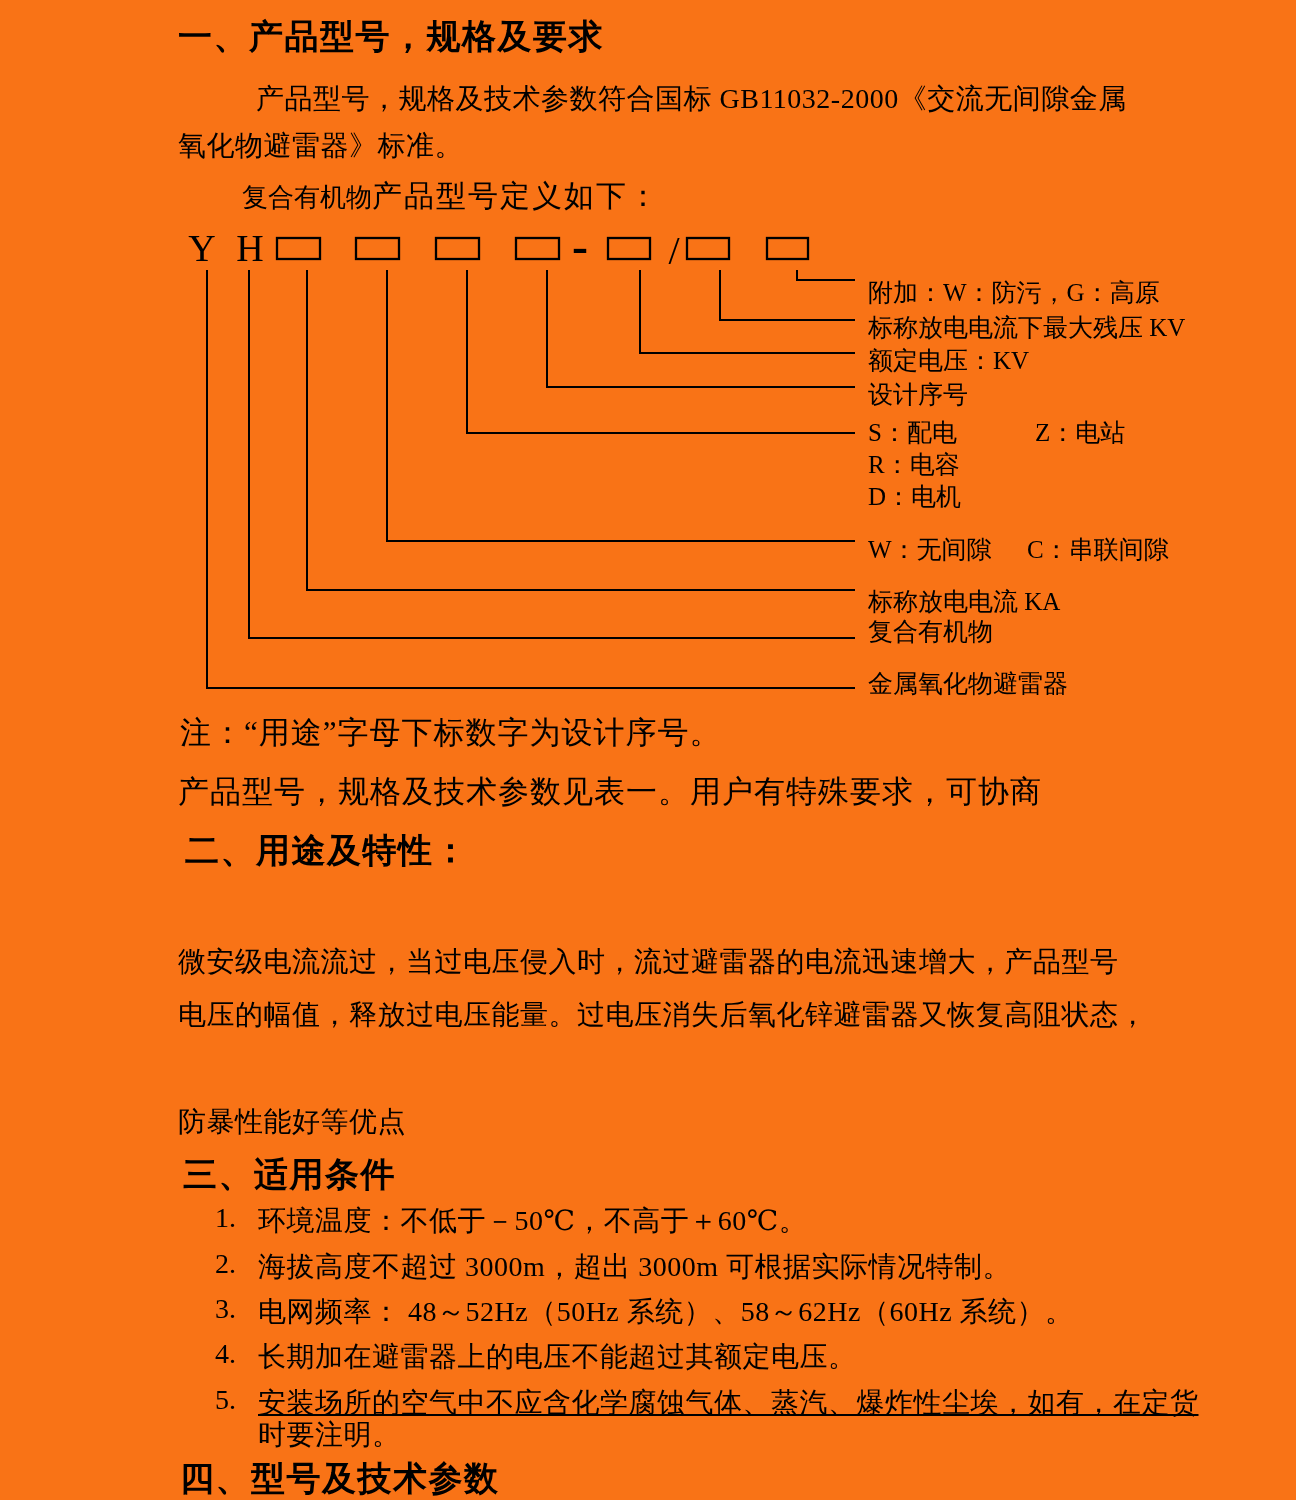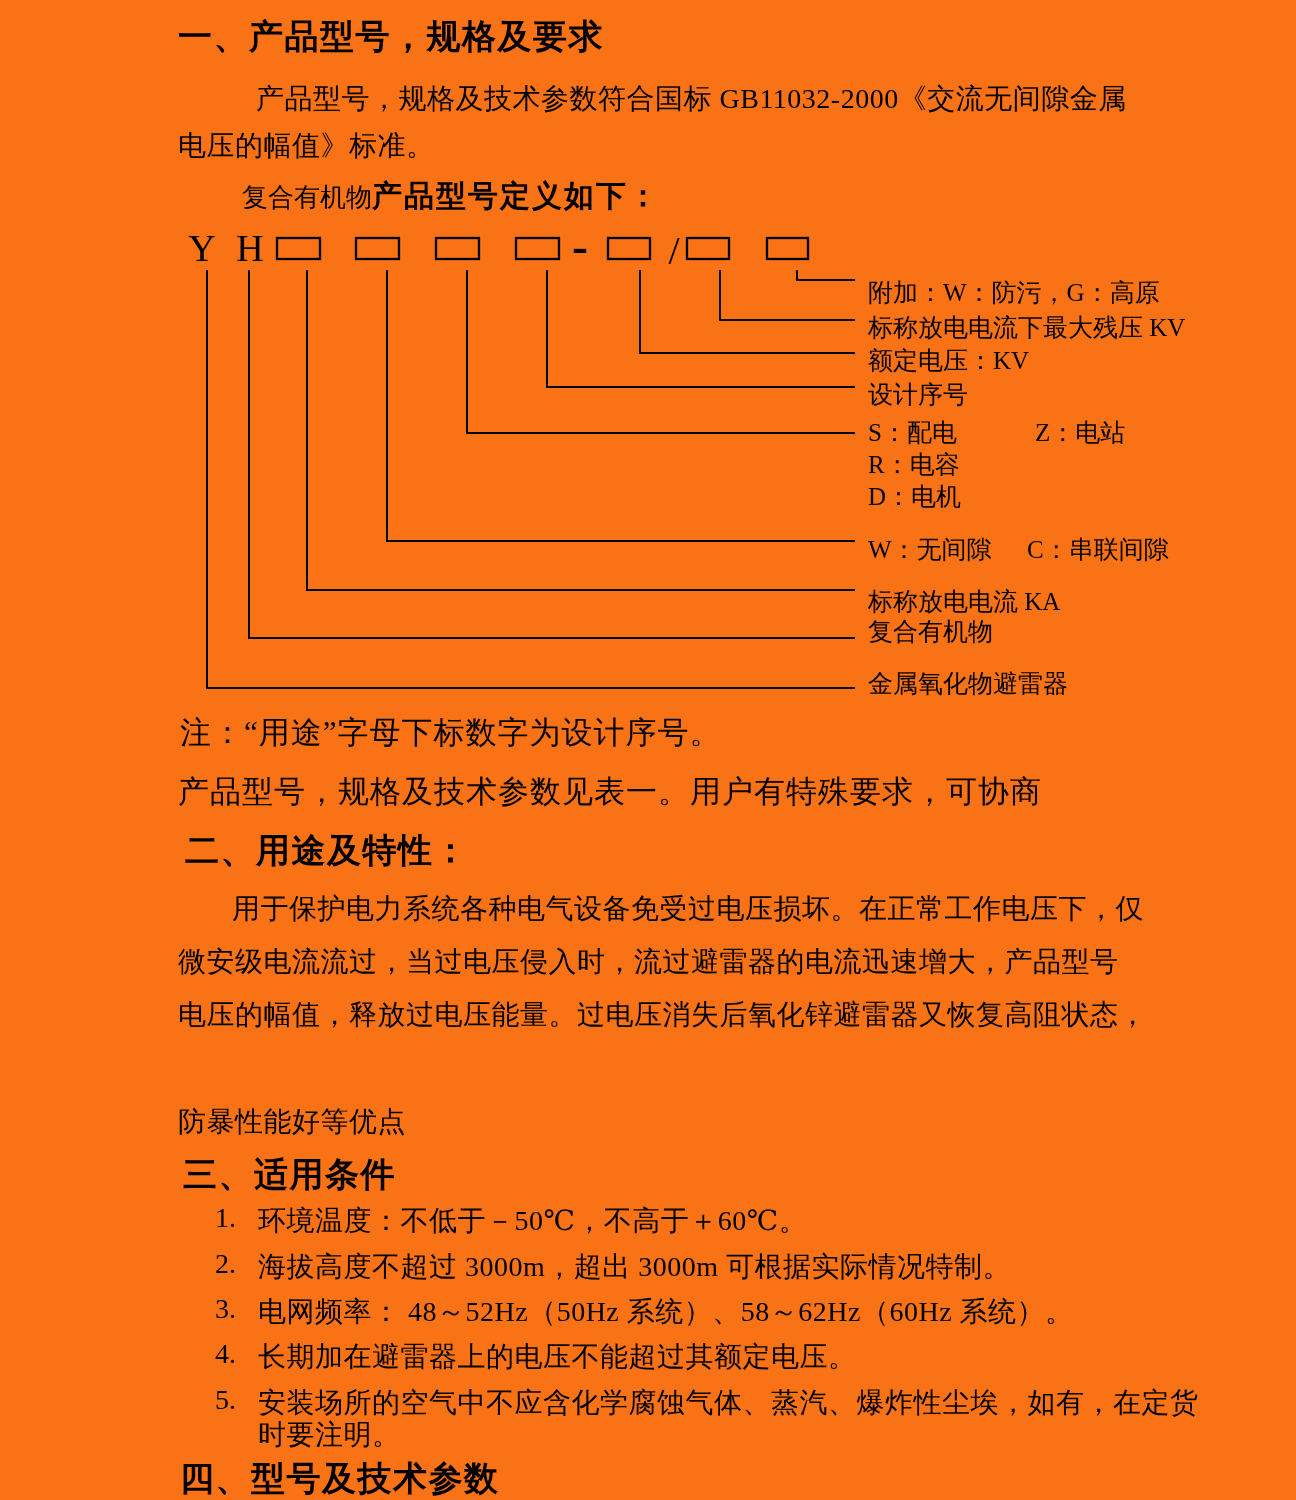--- a/index.html
+++ b/index.html
@@ -13,38 +13,38 @@
     color:#000;
   }
   .abs{position:absolute;white-space:nowrap;}
   .h-title{
     font-size:34px;font-weight:700;letter-spacing:1.5px;
     font-family:"Liberation Serif","DejaVu Serif",serif;
   }
   .body-text{font-size:28px;letter-spacing:0.5px;}
   .note-bold{font-size:31px;font-weight:400;letter-spacing:1px;}
   .def-prefix{font-size:26px;font-weight:400;}
-  .def-bold{font-size:30px;font-weight:700;letter-spacing:2px;}
+  .def-bold{font-size:30px;font-weight:400;letter-spacing:2px;}
   .list-num{font-size:28px;}
   svg text{font-family:"Liberation Serif","DejaVu Serif",serif;fill:#000;}
   svg .dg-label{font-size:25px;}
   svg .dg-letter{font-size:38px;}
   svg .dg-dash{font-size:48px;font-weight:700;}
   svg .dg-slash{font-size:40px;}
   svg line,svg polyline,svg rect{stroke:#000;fill:none;}
 </style>
 </head>
 <body>
 
 <div class="page">
 
   <div class="abs h-title" style="left:178px;top:14px;">一、产品型号，规格及要求</div>
 
   <div class="abs body-text" style="left:256px;top:80px;">产品型号，规格及技术参数符合国标 GB11032-2000《交流无间隙金属</div>
-  <div class="abs body-text" style="left:178px;top:127px;">电压的幅值》标准。</div>
+  <div class="abs body-text" style="left:178px;top:127px;">氧化物避雷器》标准。</div>
 
   <div class="abs" style="left:242px;top:176px;">
     <span class="def-prefix">复合有机物</span><span class="def-bold">产品型号定义如下：</span>
   </div>
 
   <svg class="abs" style="left:166px;top:225px;" width="1040" height="480" viewBox="0 0 1040 480">
 
     <text class="dg-letter" x="36" y="36" text-anchor="middle">Y</text>
     <text class="dg-letter" x="84" y="36" text-anchor="middle">H</text>
 
@@ -81,38 +81,37 @@
     <text class="dg-label" x="861" y="333">C：串联间隙</text>
     <text class="dg-label" x="702" y="385">标称放电电流 KA</text>
     <text class="dg-label" x="702" y="415">复合有机物</text>
     <text class="dg-label" x="702" y="467">金属氧化物避雷器</text>
   </svg>
 
   <div class="abs note-bold" style="left:180px;top:712px;">注：“用途”字母下标数字为设计序号。</div>
   <div class="abs note-bold" style="left:178px;top:771px;">产品型号，规格及技术参数见表一。用户有特殊要求，可协商</div>
 
   <div class="abs h-title" style="left:185px;top:828px;">二、用途及特性：</div>
-  <div class="abs body-text" style="left:232px;top:890px;">用于保护电力系统各种电气设备免受过电压损坏。在正常工作电压下，仅</div>
   <div class="abs body-text" style="left:178px;top:943px;">微安级电流流过，当过电压侵入时，流过避雷器的电流迅速增大，产品型号</div>
   <div class="abs body-text" style="left:178px;top:996px;">电压的幅值，释放过电压能量。过电压消失后氧化锌避雷器又恢复高阻状态，</div>
   <div class="abs h-title" style="left:183px;top:1152px;">三、适用条件</div>
 
   <div class="abs body-text" style="left:178px;top:1103px;">防暴性能好等优点</div>
 
   <div class="abs list-num" style="left:215px;top:1202px;">1.</div>
   <div class="abs body-text" style="left:258px;top:1202px;">环境温度：不低于－50℃，不高于＋60℃。</div>
 
   <div class="abs list-num" style="left:215px;top:1248px;">2.</div>
   <div class="abs body-text" style="left:258px;top:1248px;text-align:center;">海拔高度不超过 3000m，超出 3000m 可根据实际情况特制。</div>
 
   <div class="abs list-num" style="left:215px;top:1293px;">3.</div>
   <div class="abs body-text" style="left:258px;top:1293px;">电网频率： 48～52Hz（50Hz 系统）、58～62Hz（60Hz 系统）。</div>
 
   <div class="abs list-num" style="left:215px;top:1338px;">4.</div>
   <div class="abs body-text" style="left:258px;top:1338px;">长期加在避雷器上的电压不能超过其额定电压。</div>
 
   <div class="abs list-num" style="left:215px;top:1384px;">5.</div>
-  <div class="abs body-text" style="left:258px;top:1384px;">安装场所的空气中不应含化学腐蚀气体、蒸汽、爆炸性尘埃，如有，在定货</div>
+  <div class="abs body-text" style="left:258px;top:1384px;text-decoration:underline;">安装场所的空气中不应含化学腐蚀气体、蒸汽、爆炸性尘埃，如有，在定货</div>
   <div class="abs body-text" style="left:258px;top:1416px;">时要注明。</div>
 
   <div class="abs h-title" style="left:180px;top:1456px;">四、型号及技术参数</div>
 
 </div>
 
 </body></html>

